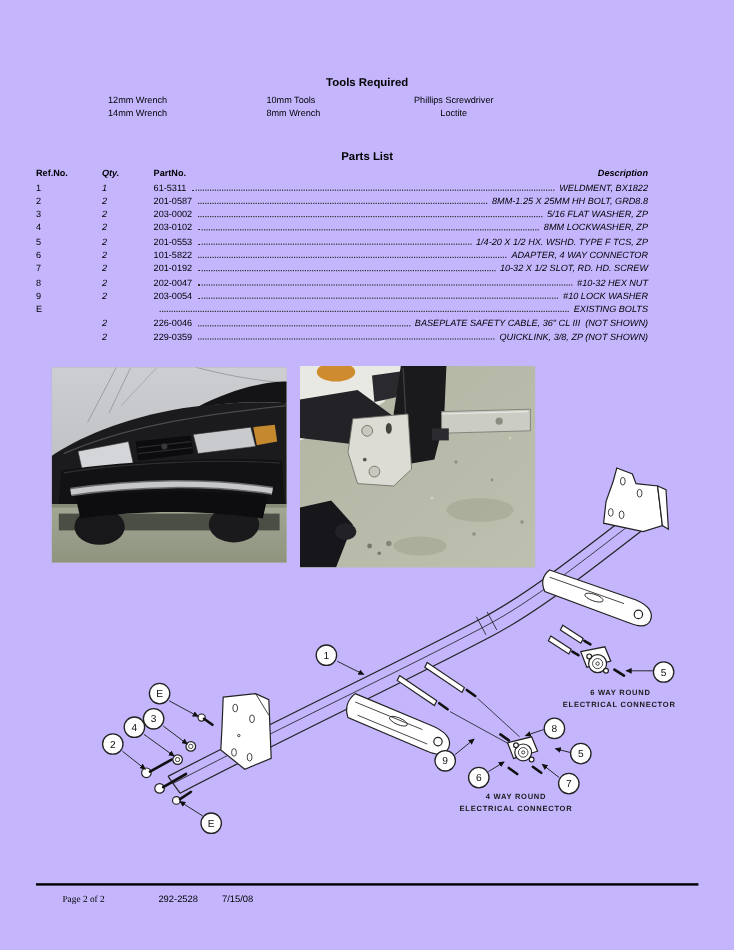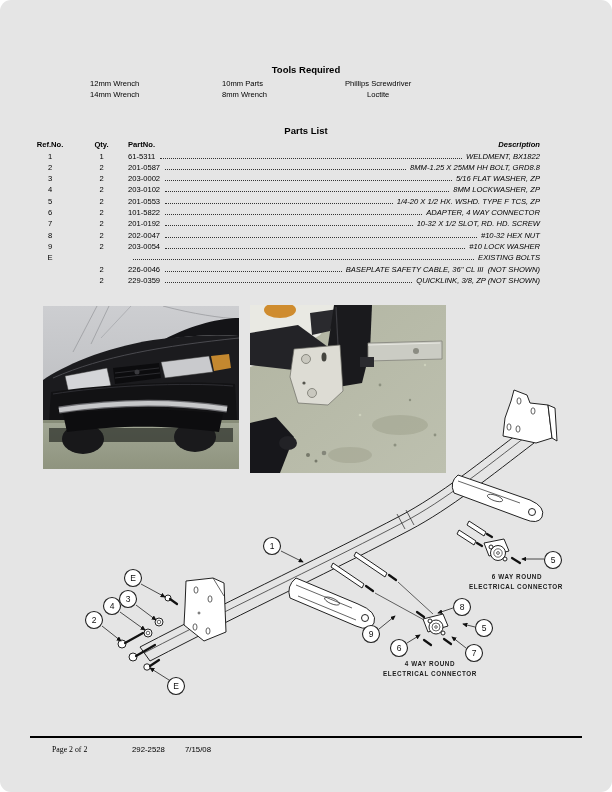--- a/index.html
+++ b/index.html
@@ -1,31 +1,31 @@
 <!DOCTYPE html>
 <html><head>
 <meta charset="utf-8">
 <style>
   html,body{margin:0;padding:0;background:#ffffff;}
-  .page{position:relative;width:612px;height:792px;background:#e5e5e5;
-        font-family:"Liberation Sans",sans-serif;color:#000;overflow:hidden;border-radius:11px;}
+  .page{position:relative;width:612px;height:792px;background:#c4b5fd;
+        font-family:"Liberation Sans",sans-serif;color:#000;overflow:hidden;}
 
   .sec-title{position:absolute;left:0;width:612px;text-align:center;
              font-weight:bold;font-size:9.5px;}
   #tools-title{top:64px;}
   #parts-title{top:125px;}
 
   .tools-grid{position:absolute;left:90px;top:79px;display:flex;
               font-size:7.6px;line-height:10.6px;}
   .tcol1{width:132px;} .tcol2{width:123px;} .tcol3{width:auto;text-align:center;}
 
   .parts-table{position:absolute;left:30px;top:138px;width:510px;font-size:7.6px;}
   .prow{display:flex;align-items:flex-end;height:11.3px;}
-  .c-ref{width:40px;text-align:center;white-space:pre;}
-  .c-qty{width:33px;margin-left:15px;text-align:center;white-space:pre;}
+  .c-ref{width:40px;text-align:left;white-space:pre;}
+  .c-qty{width:33px;margin-left:15px;white-space:pre;font-style:italic;}
   .c-part{margin-left:10px;white-space:pre;}
   .c-desc{white-space:pre;font-style:italic;}
   .leader{flex:1;border-bottom:1px dotted #333;margin:0 4px 2px 5px;min-width:6px;}
   .spacer{flex:1;}
   .phead{font-weight:bold;}
 
   .photo{position:absolute;overflow:hidden;background:#bbb;}
   #photo1{left:43px;top:306px;width:196px;height:163px;}
   #photo2{left:250px;top:305px;width:196px;height:168px;}
 
@@ -51,21 +51,21 @@
 
 <div class="page">
 
   <div class="sec-title" id="tools-title">Tools Required</div>
   <div class="tools-grid">
     <div class="tcol1">
       <div>12mm Wrench</div>
       <div>14mm Wrench</div>
     </div>
     <div class="tcol2">
-      <div>10mm Parts</div>
+      <div>10mm Tools</div>
       <div>8mm Wrench</div>
     </div>
     <div class="tcol3">
       <div>Phillips Screwdriver</div>
       <div>Loctite</div>
     </div>
   </div>
 
   <div class="sec-title" id="parts-title">Parts List</div>
 

